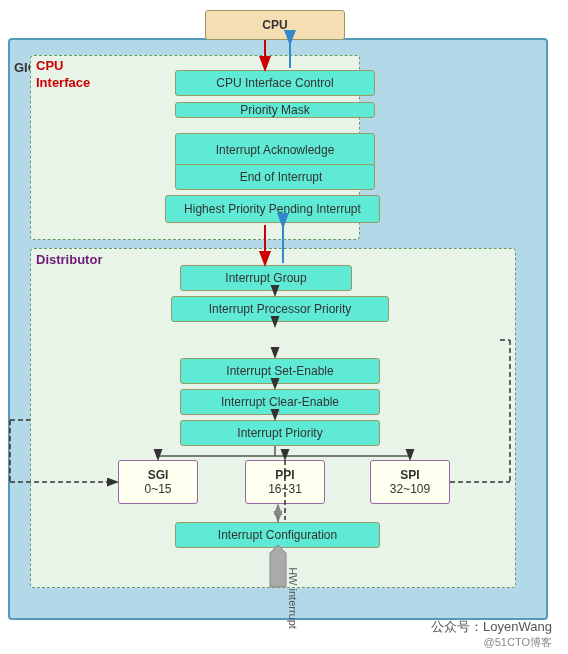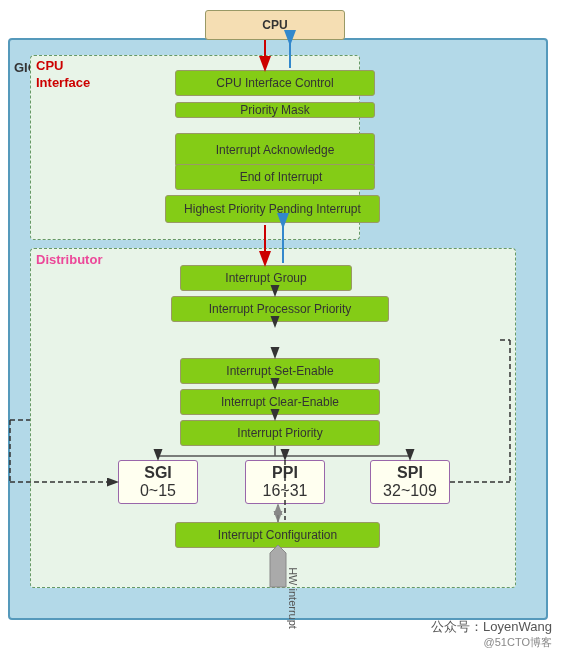--- a/index.html
+++ b/index.html
@@ -80,28 +80,28 @@
       width: 486px;
       height: 340px;
       background: #e8f4e8;
       border: 1.5px dashed #669966;
       border-radius: 4px;
     }
     .distributor-label {
       position: absolute;
       left: 36px;
       top: 252px;
-      color: #ec4899;
+      color: #701a75;
       font-size: 13px;
       font-weight: bold;
     }
     
     .reg-box {
       position: absolute;
-      background: #84cc16;
+      background: #5eead4;
       border: 1.5px solid #999966;
       border-radius: 3px;
       display: flex;
       align-items: center;
       justify-content: center;
       text-align: center;
       font-size: 12px;
       color: #333;
     }
     
@@ -117,21 +117,21 @@
     .source-box {
       position: absolute;
       background: #fffff0;
       border: 1.5px solid #9966aa;
       border-radius: 3px;
       display: flex;
       flex-direction: column;
       align-items: center;
       justify-content: center;
       text-align: center;
-      font-size: 16px;
+      font-size: 12px;
       color: #333;
     }
     .watermark {
       position: absolute;
       bottom: 18px;
       right: 16px;
       font-size: 13px;
       color: #555;
     }
     .watermark2 {

